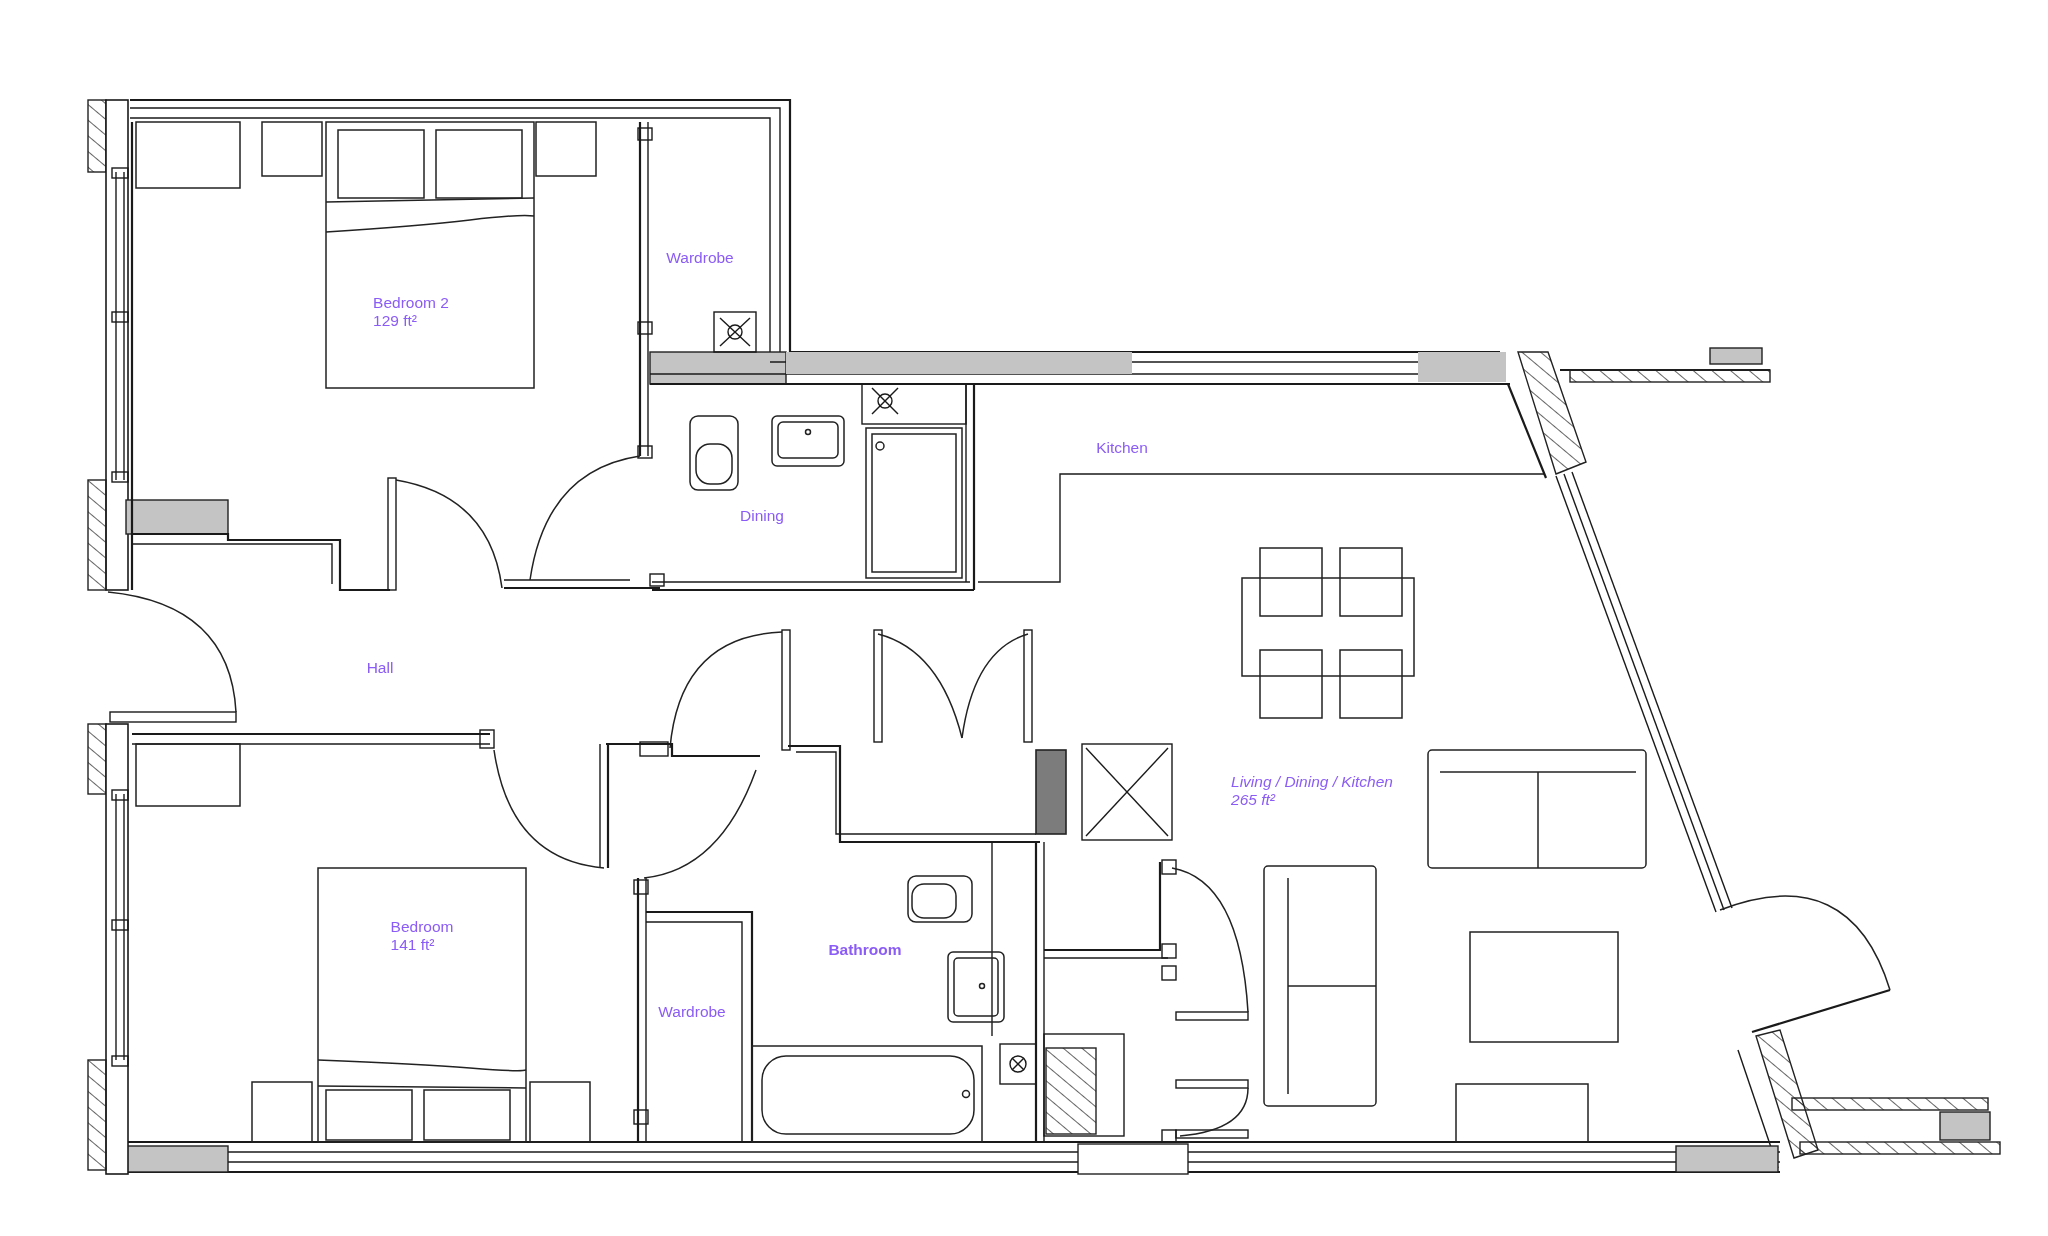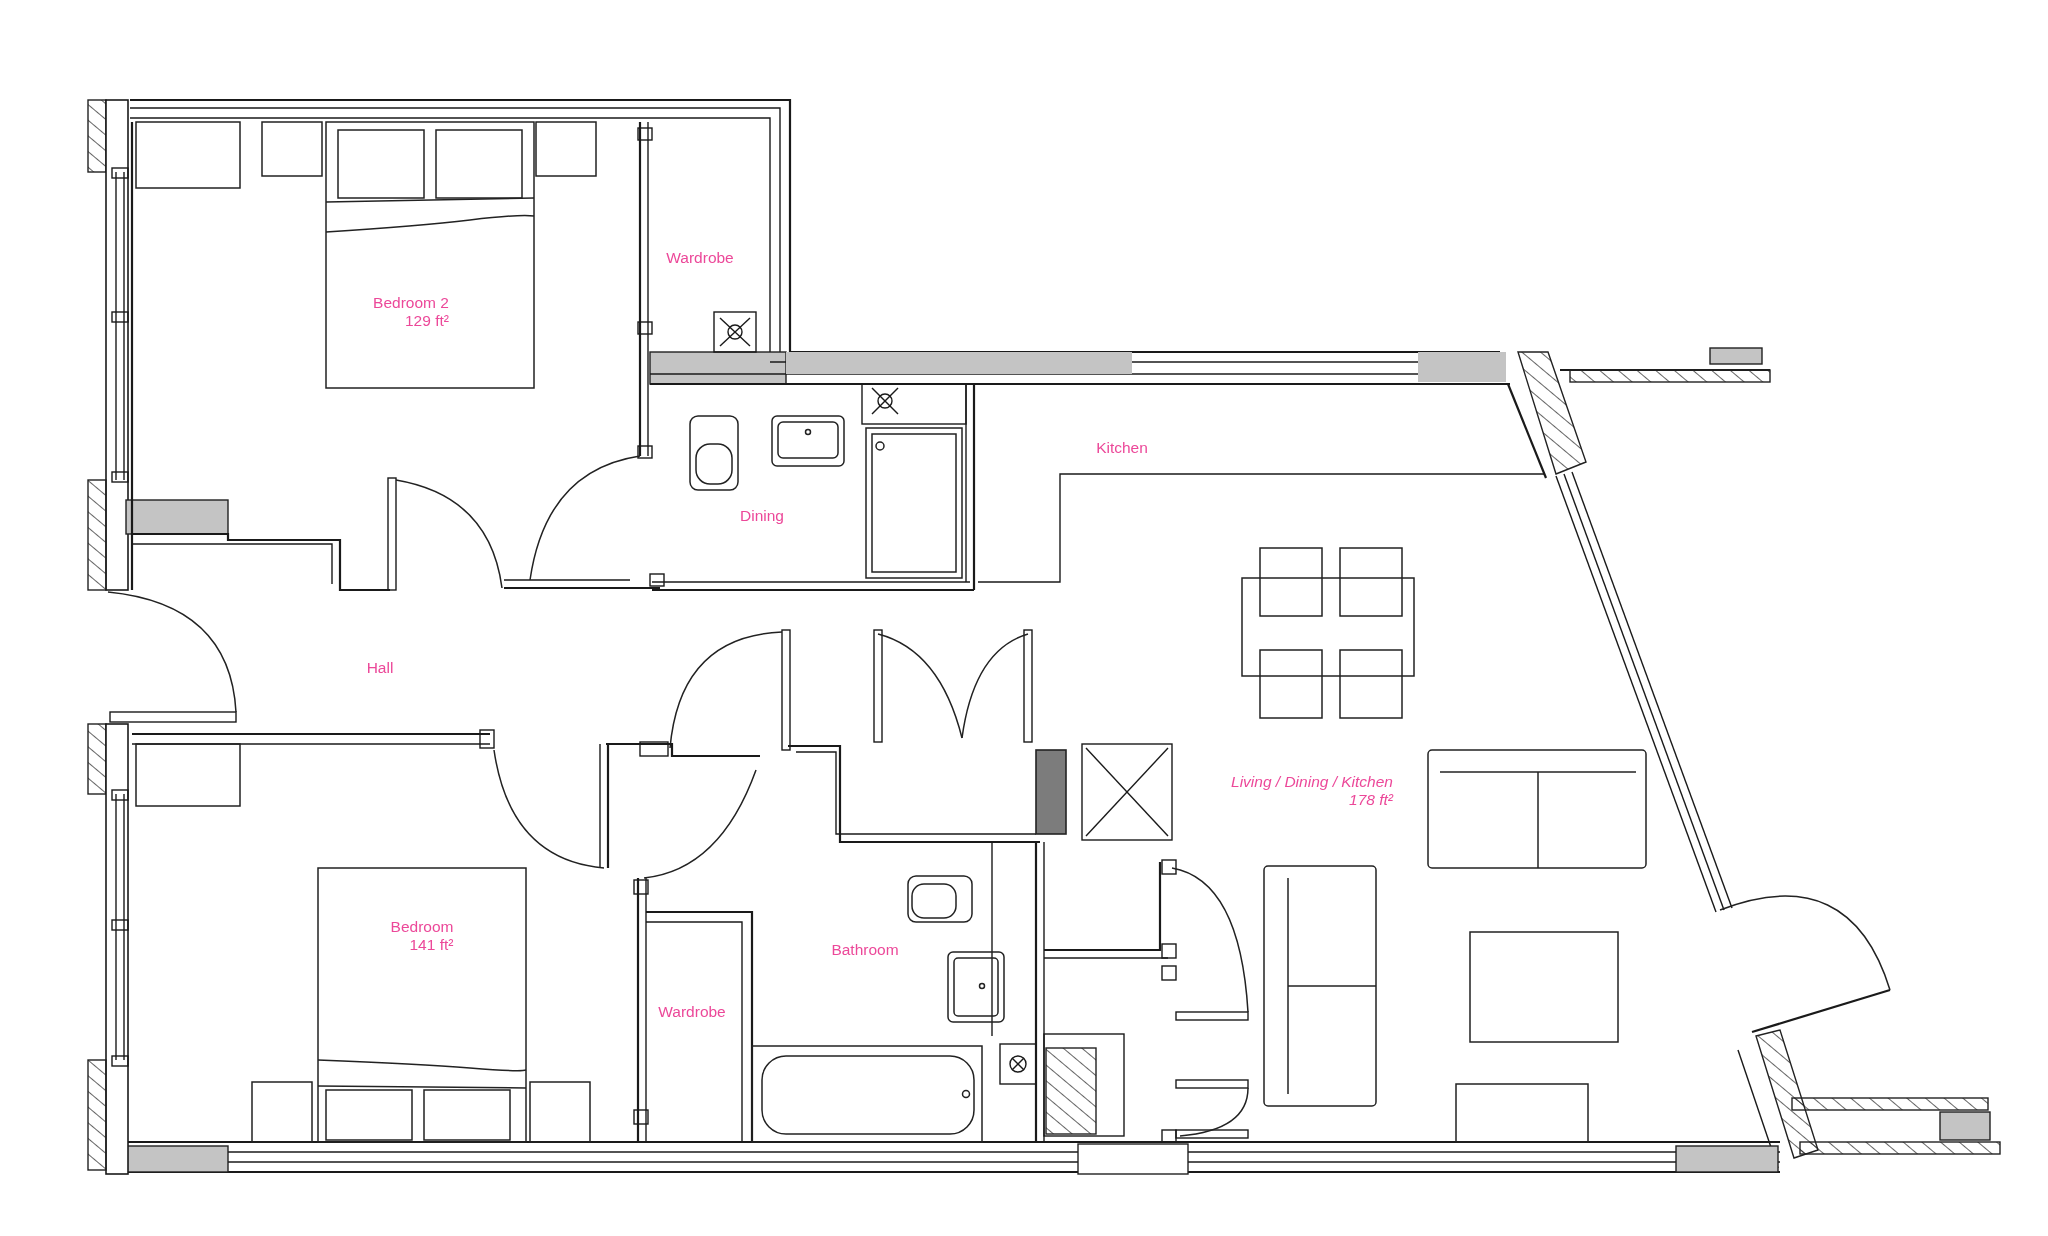--- a/index.html
+++ b/index.html
@@ -6,21 +6,21 @@
   body { width: 2048px; height: 1236px; overflow: hidden; position: relative; font-family: "Liberation Sans", "DejaVu Sans", sans-serif; }
   #plan { position: absolute; left: 0; top: 0; width: 2048px; height: 1236px; }
   .w { fill: none; stroke: #1a1a1a; stroke-width: 2.2; }
   .t { fill: none; stroke: #1a1a1a; stroke-width: 1.4; }
   .f { fill: none; stroke: #222; stroke-width: 1.5; }
   .arc { fill: none; stroke: #222; stroke-width: 1.5; }
   .gray { fill: #c4c4c4; stroke: #222; stroke-width: 1.4; }
   .dark { fill: #7c7c7c; stroke: #222; stroke-width: 1.6; }
   .hatch { fill: url(#hatchPat); stroke: #222; stroke-width: 1.4; }
   .wallfill { fill: #ffffff; stroke: #1a1a1a; stroke-width: 1.6; }
-  .label { position: absolute; transform: translate(-50%, -50%); text-align: right; font-size: 15.5px; line-height: 18px; color: #ec4899; white-space: nowrap; }
+  .label { position: absolute; transform: translate(-50%, -50%); text-align: left; font-size: 15.5px; line-height: 18px; color: #8b5cf6; white-space: nowrap; }
   .label .area { display: block; }
 </style>
 </head>
 <body>
 
 <svg id="plan" viewBox="0 0 2048 1236" xmlns="http://www.w3.org/2000/svg">
   <defs>
     <pattern id="hatchPat" patternUnits="userSpaceOnUse" width="12" height="12" patternTransform="rotate(-50)">
       <line x1="0" y1="0" x2="0" y2="12" stroke="#222" stroke-width="1.4"></line>
     </pattern>
@@ -264,24 +264,24 @@
   <span>Dining</span>
 </div>
 <div class="label" style="left:1122px; top:448px;">
   <span>Kitchen</span>
 </div>
 <div class="label" style="left:380px; top:668px;">
   <span>Hall</span>
 </div>
 <div class="label" style="left:1312px; top:791px;font-style:italic;">
   <span>Living / Dining / Kitchen</span>
-  <span class="area">178 ft²</span>
+  <span class="area">265 ft²</span>
 </div>
 <div class="label" style="left:422px; top:936px;">
   <span>Bedroom</span>
   <span class="area">141 ft²</span>
 </div>
 <div class="label" style="left:692px; top:1012px;">
   <span>Wardrobe</span>
 </div>
-<div class="label" style="left:865px; top:950px;">
+<div class="label" style="left:865px; top:950px;font-weight:bold;">
   <span>Bathroom</span>
 </div>
 
 </body></html>

